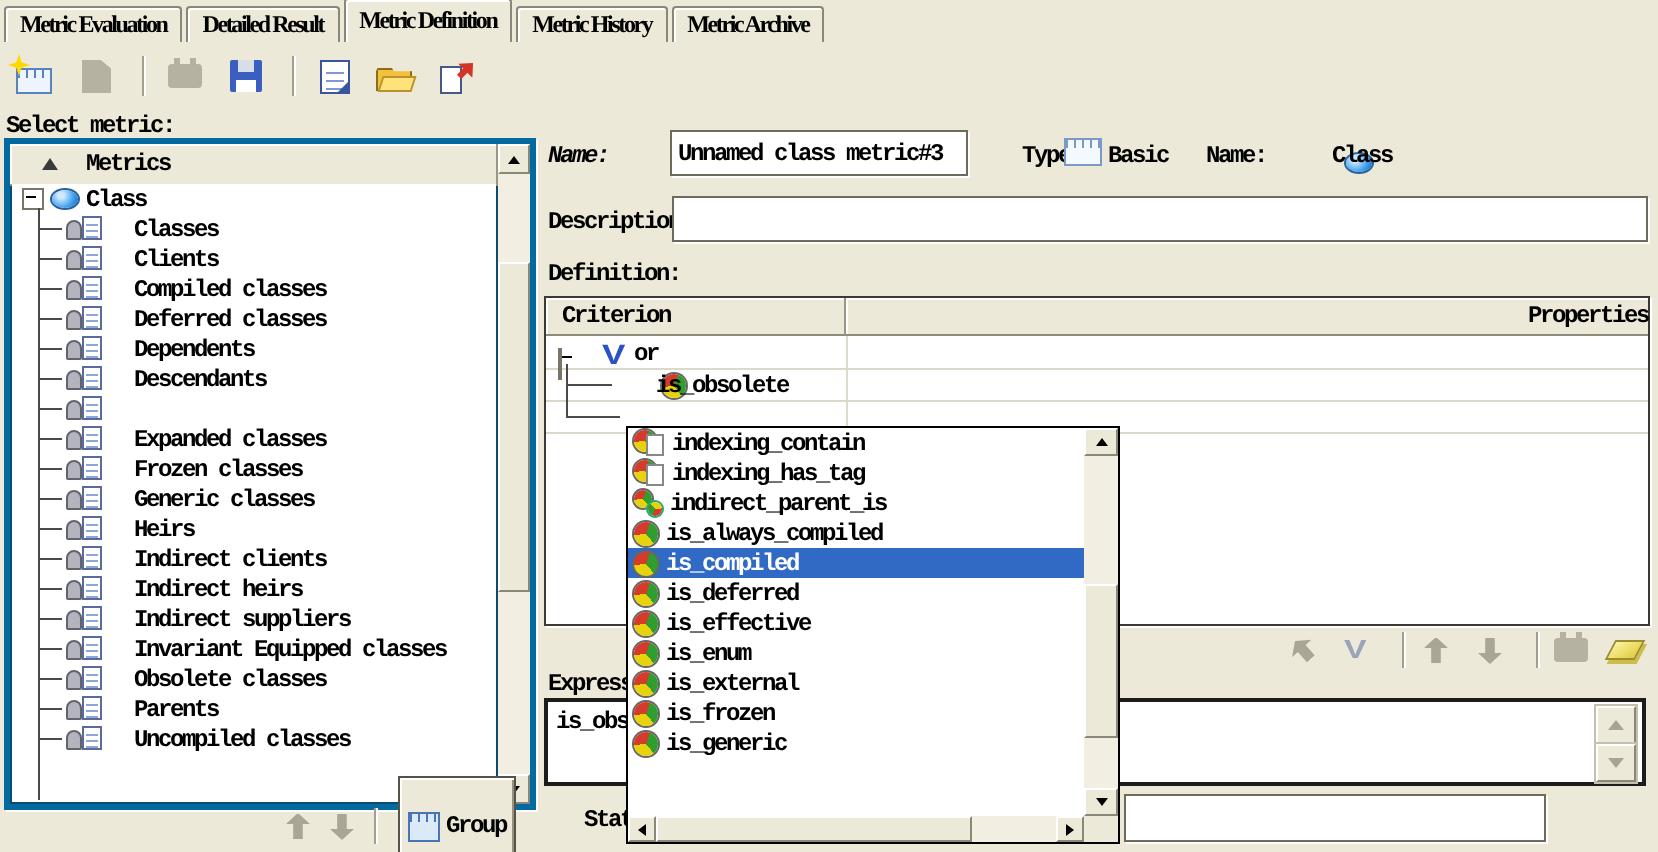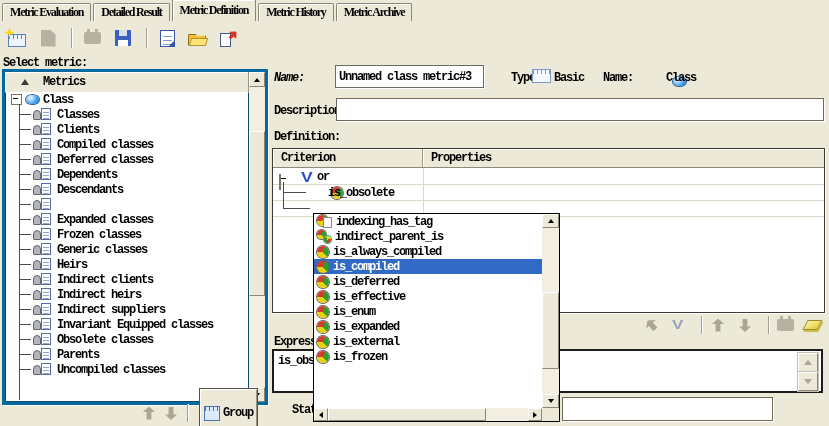--- a/index.html
+++ b/index.html
@@ -36,21 +36,21 @@
   .tree-header{position:absolute;left:0;top:0;right:16px;height:20px;background:#ece9d8;
     border-right:1px solid #9b9786;border-bottom:1px solid #9b9786;
     box-shadow:inset 1px 1px 0 #fff;display:flex;align-items:center;gap:14px;padding-left:16px;}
   .sort-tri{width:0;height:0;border-left:4px solid transparent;border-right:4px solid transparent;border-bottom:6px solid #3a3a3a;}
   .tree-content{position:absolute;left:1px;top:20px;right:17px;bottom:1px;overflow:hidden;background:#fff;}
   .tree-root{height:15px;display:flex;align-items:center;gap:4px;padding-left:5px;}
   .expander{width:9px;height:9px;background:#fff;border:1px solid #7a7667;position:relative;flex:none;}
   .expander::before{content:'';position:absolute;left:1px;top:3px;width:5px;height:1px;background:#000;}
   .tree-children{position:relative;}
   .tree-children::before{content:'';position:absolute;left:13px;top:-3px;height:296px;border-left:1px solid #4a4a4a;}
-  .tree-item{position:relative;height:15px;display:flex;align-items:center;gap:4px;padding-left:27px;cursor:default;}
+  .tree-item{position:relative;height:15px;display:flex;align-items:center;gap:14px;padding-left:27px;cursor:default;}
   .tree-item::before{content:'';position:absolute;left:14px;top:7px;width:11px;border-top:1px solid #4a4a4a;}
   .tree-footer{position:absolute;left:2px;top:401px;width:260px;height:24px;display:flex;
     justify-content:flex-end;align-items:center;gap:10px;padding-right:4px;box-sizing:border-box;}
   .vsep{height:18px;border-left:1px solid #a39f90;border-right:1px solid #fff;}
   .group-btn{display:flex;align-items:center;gap:3px;height:20px;padding:14px 4px;cursor:default;}
 
   
   .vscroll{position:absolute;right:0;top:0;bottom:0;width:16px;background:#f2efe2;}
   .sb-btn{position:absolute;left:0;width:16px;height:15px;background:#ece9d8;border:1px solid;
     border-color:#fff #8a8778 #8a8778 #fff;box-sizing:border-box;display:flex;align-items:center;justify-content:center;}
@@ -359,21 +359,21 @@
   <div class="abs lbl" style="left:274px;top:104px;">Description</div>
   <input class="abs sunken field" style="left: 336px; top: 98px; width: 480px; height: 19px;" value="">
 
   
   <div class="abs lbl" style="left:274px;top:130px;">Definition:</div>
   <div class="def-table">
     <div class="dt-header">
       <div class="dt-hcell" style="width:150px;">
           <span>Criterion</span>
         </div>
-      <div class="dt-hcell" style="flex:1;border-right:none;">
+      <div class="dt-hcell" style="flex:1;border-right:none;justify-content:flex-end;">
           <span>Properties</span>
         </div>
     </div>
     <div class="dt-vdiv"></div>
     <div class="dt-hline" style="top:35px;"></div>
     <div class="dt-hline" style="top:51px;"></div>
     <div class="dt-hline" style="top:67px;"></div>
     
     <span class="expander abs" style="left:6px;top:23px;"></span>
     <span class="abs ic ic-or-v" style="left:26px;top:22px;"></span>
@@ -426,20 +426,24 @@
   
   <span class="abs ic ic-check" style="left:273px;top:400px;"></span>
   <div class="abs lbl" style="left:292px;top:403px;">Status:</div>
   <input class="abs sunken field" style="left: 562px; top: 397px; width: 203px; height: 20px;" value="">
   
 
   
   <div class="dropdown">
     <div class="dd-list">
 
+    <div class="dd-item">
+          <span class="ic ic-pie-page"></span>
+          <span>indexing_contain</span>
+        </div>
         <div class="dd-item">
           <span class="ic ic-pie-page"></span>
           <span>indexing_has_tag</span>
         </div>
         <div class="dd-item">
           <span class="ic ic-pie-rel"></span>
           <span>indirect_parent_is</span>
         </div>
         <div class="dd-item">
           <span class="ic ic-pie"></span>
@@ -456,29 +460,29 @@
         <div class="dd-item">
           <span class="ic ic-pie"></span>
           <span>is_effective</span>
         </div>
         <div class="dd-item">
           <span class="ic ic-pie"></span>
           <span>is_enum</span>
         </div>
         <div class="dd-item">
           <span class="ic ic-pie"></span>
-          <span>is_expanded</span>
-        </div>
-        <div class="dd-item">
-          <span class="ic ic-pie"></span>
           <span>is_external</span>
         </div>
         <div class="dd-item">
           <span class="ic ic-pie"></span>
           <span>is_frozen</span>
+        </div>
+        <div class="dd-item">
+          <span class="ic ic-pie"></span>
+          <span>is_generic</span>
         </div>
       </div>
     <div class="dd-vscroll">
       <div class="sb-btn" style="width:17px;height:14px;top:0;">
           <span class="tri-u"></span>
         </div>
       <div class="sb-thumb" style="width:17px;top:40%;height:40%;"></div>
       <div class="sb-btn" style="width:17px;height:14px;bottom:0;">
           <span class="tri-d"></span>
         </div>

